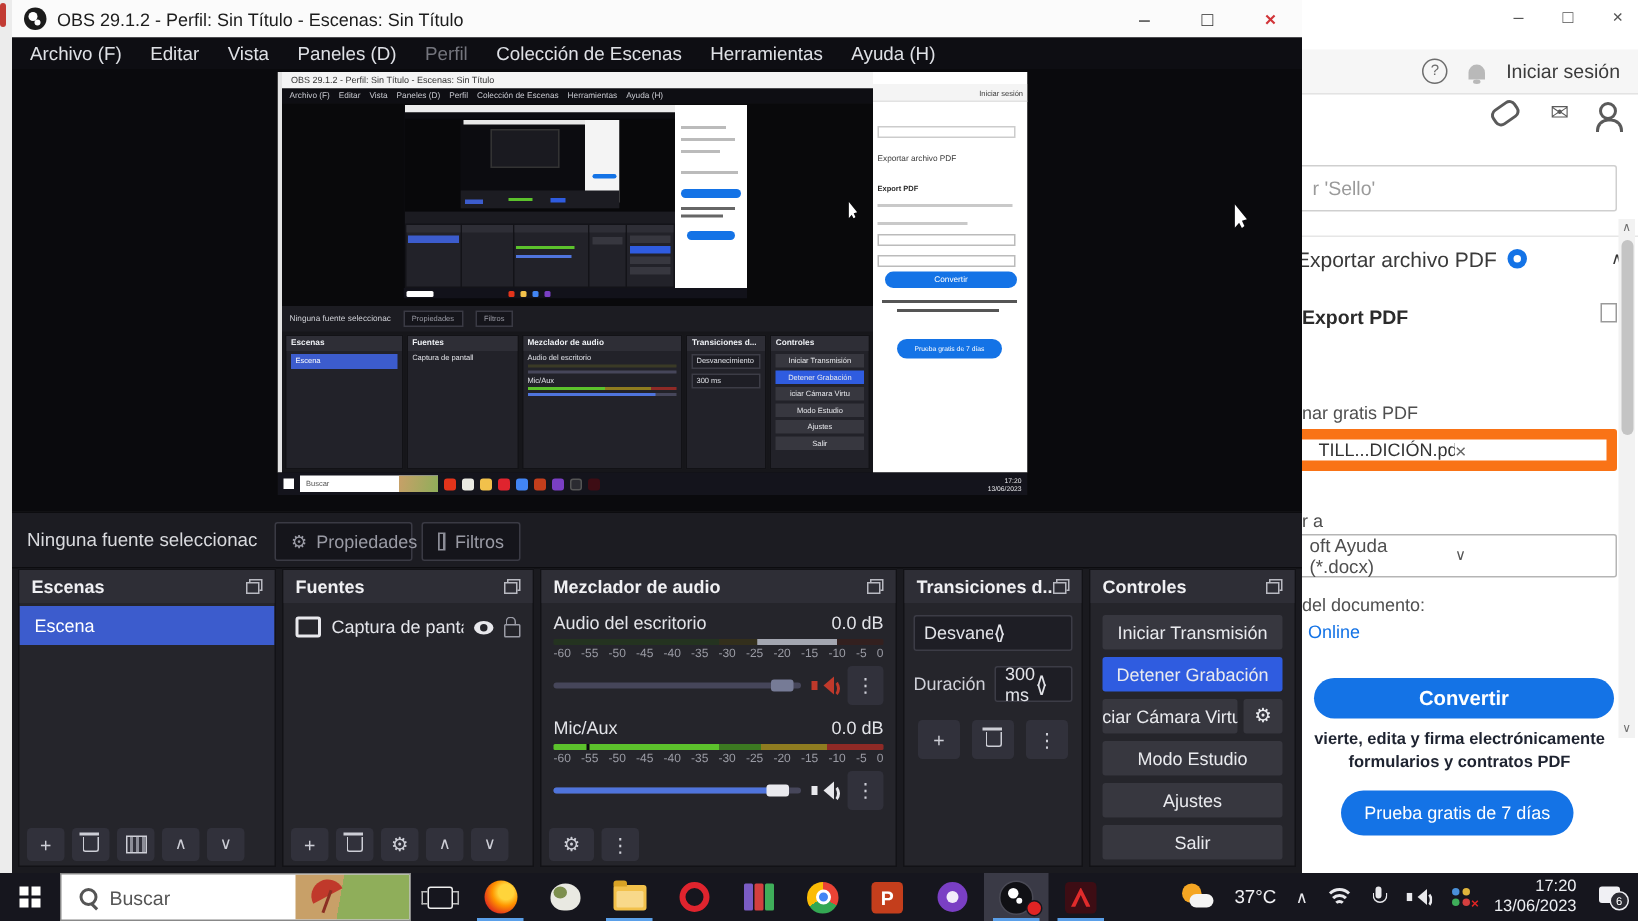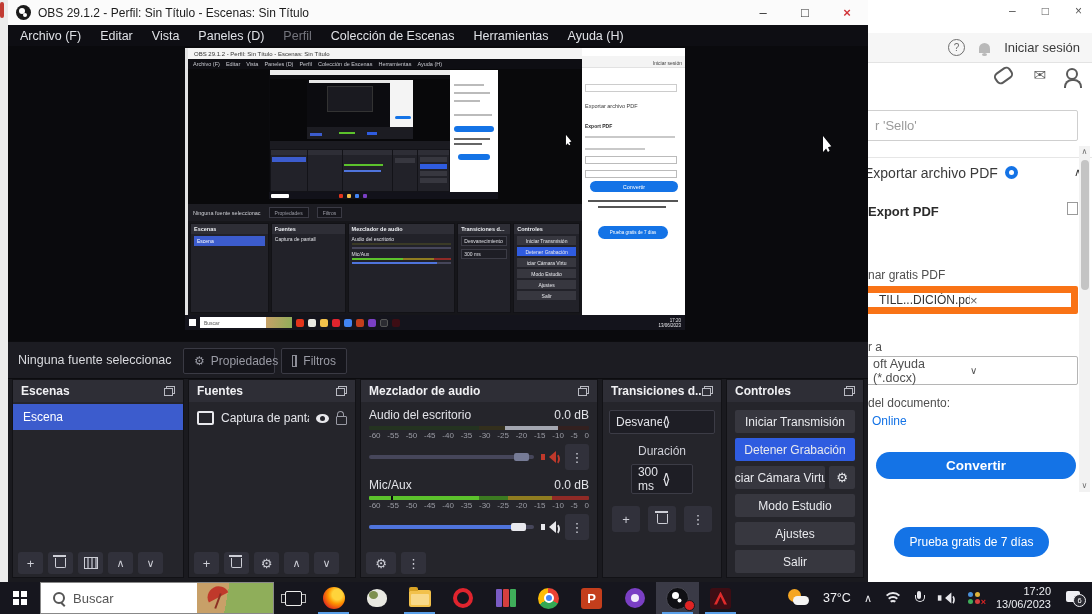--- a/index.html
+++ b/index.html
@@ -78,21 +78,21 @@
   .spk .box{position:absolute;left:0;top:4px;width:4px;height:6px;background:#e8e8ec;}
   .spk .tri{position:absolute;left:2px;top:1px;width:0;height:0;border:6px solid transparent;border-right:7px solid #e8e8ec;}
   .spk .w1{position:absolute;left:9px;top:3px;width:6px;height:8px;border:2px solid transparent;border-right-color:#e8e8ec;border-radius:50%;}
   .spk.muted .box{background:#c0392b;} .spk.muted .tri{border-right-color:#c0392b;} .spk.muted .w1{border-right-color:#c0392b;}
   .dots{width:24px;height:26px;background:#31313b;border-radius:3px;color:#cdced6;display:flex;align-items:center;justify-content:center;font-size:13px;flex:none;}
 
   
   .tsel{margin:8px 6px 0;height:24px;background:#1e1e25;border:1px solid #3c3c46;border-radius:2px;display:flex;align-items:center;padding:0 6px;box-sizing:border-box;}
   .tsel span{font-size:12px;color:#e2e3e8;flex:1;white-space:nowrap;overflow:hidden;}
   .spin{display:flex;flex-direction:column;font-size:7px;color:#bcbdc6;line-height:6px;}
-  .durrow{display:flex;align-items:center;gap:6px;margin:10px 6px 0;flex-direction:column;}
+  .durrow{display:flex;align-items:center;gap:6px;margin:10px 6px 0;}
   .durrow .lab{font-size:12px;color:#cfd0d8;}
   .durbox{flex:1;height:24px;background:#1e1e25;border:1px solid #3c3c46;border-radius:2px;display:flex;align-items:center;padding:0 6px;box-sizing:border-box;}
   .durbox span{font-size:12px;color:#e2e3e8;flex:1;}
   .tbtns{display:flex;gap:8px;justify-content:center;margin-top:12px;}
   .tbtns .tile{width:28px;height:26px;}
 
   
   .cbtns{display:flex;flex-direction:column;gap:5px;padding:8px 8px 0;}
   .cbtn{height:23px;background:#37373f;border-radius:2px;display:flex;align-items:center;justify-content:center;font-size:12px;color:#e9eaee;white-space:nowrap;overflow:hidden;}
   .cbtn.primary{background:#2f5ce0;}
@@ -723,20 +723,24 @@
       <span class="x">×</span>
     </div>
     <div class="convlabel">r a</div>
     <div class="fmtbox">
       <span>oft Ayuda (*.docx)</span>
       <span style="color:#555;font-size:10px;">∨</span>
     </div>
     <div class="langlabel">del documento:</div>
     <div class="changelink">Online</div>
     <div class="convbtn">Convertir</div>
+    <div class="promo">
+      <span>vierte, edita y firma electrónicamente</span><br>
+      <span>formularios y contratos PDF</span>
+    </div>
     <div class="trialbtn">Prueba gratis de 7 días</div>
     <div class="scrollbar">
       <div class="up">∧</div>
       <div class="thumb"></div>
       <div class="dn">∨</div>
     </div>
   </div>
 
   <div class="abs taskbar">
     <div class="start">

